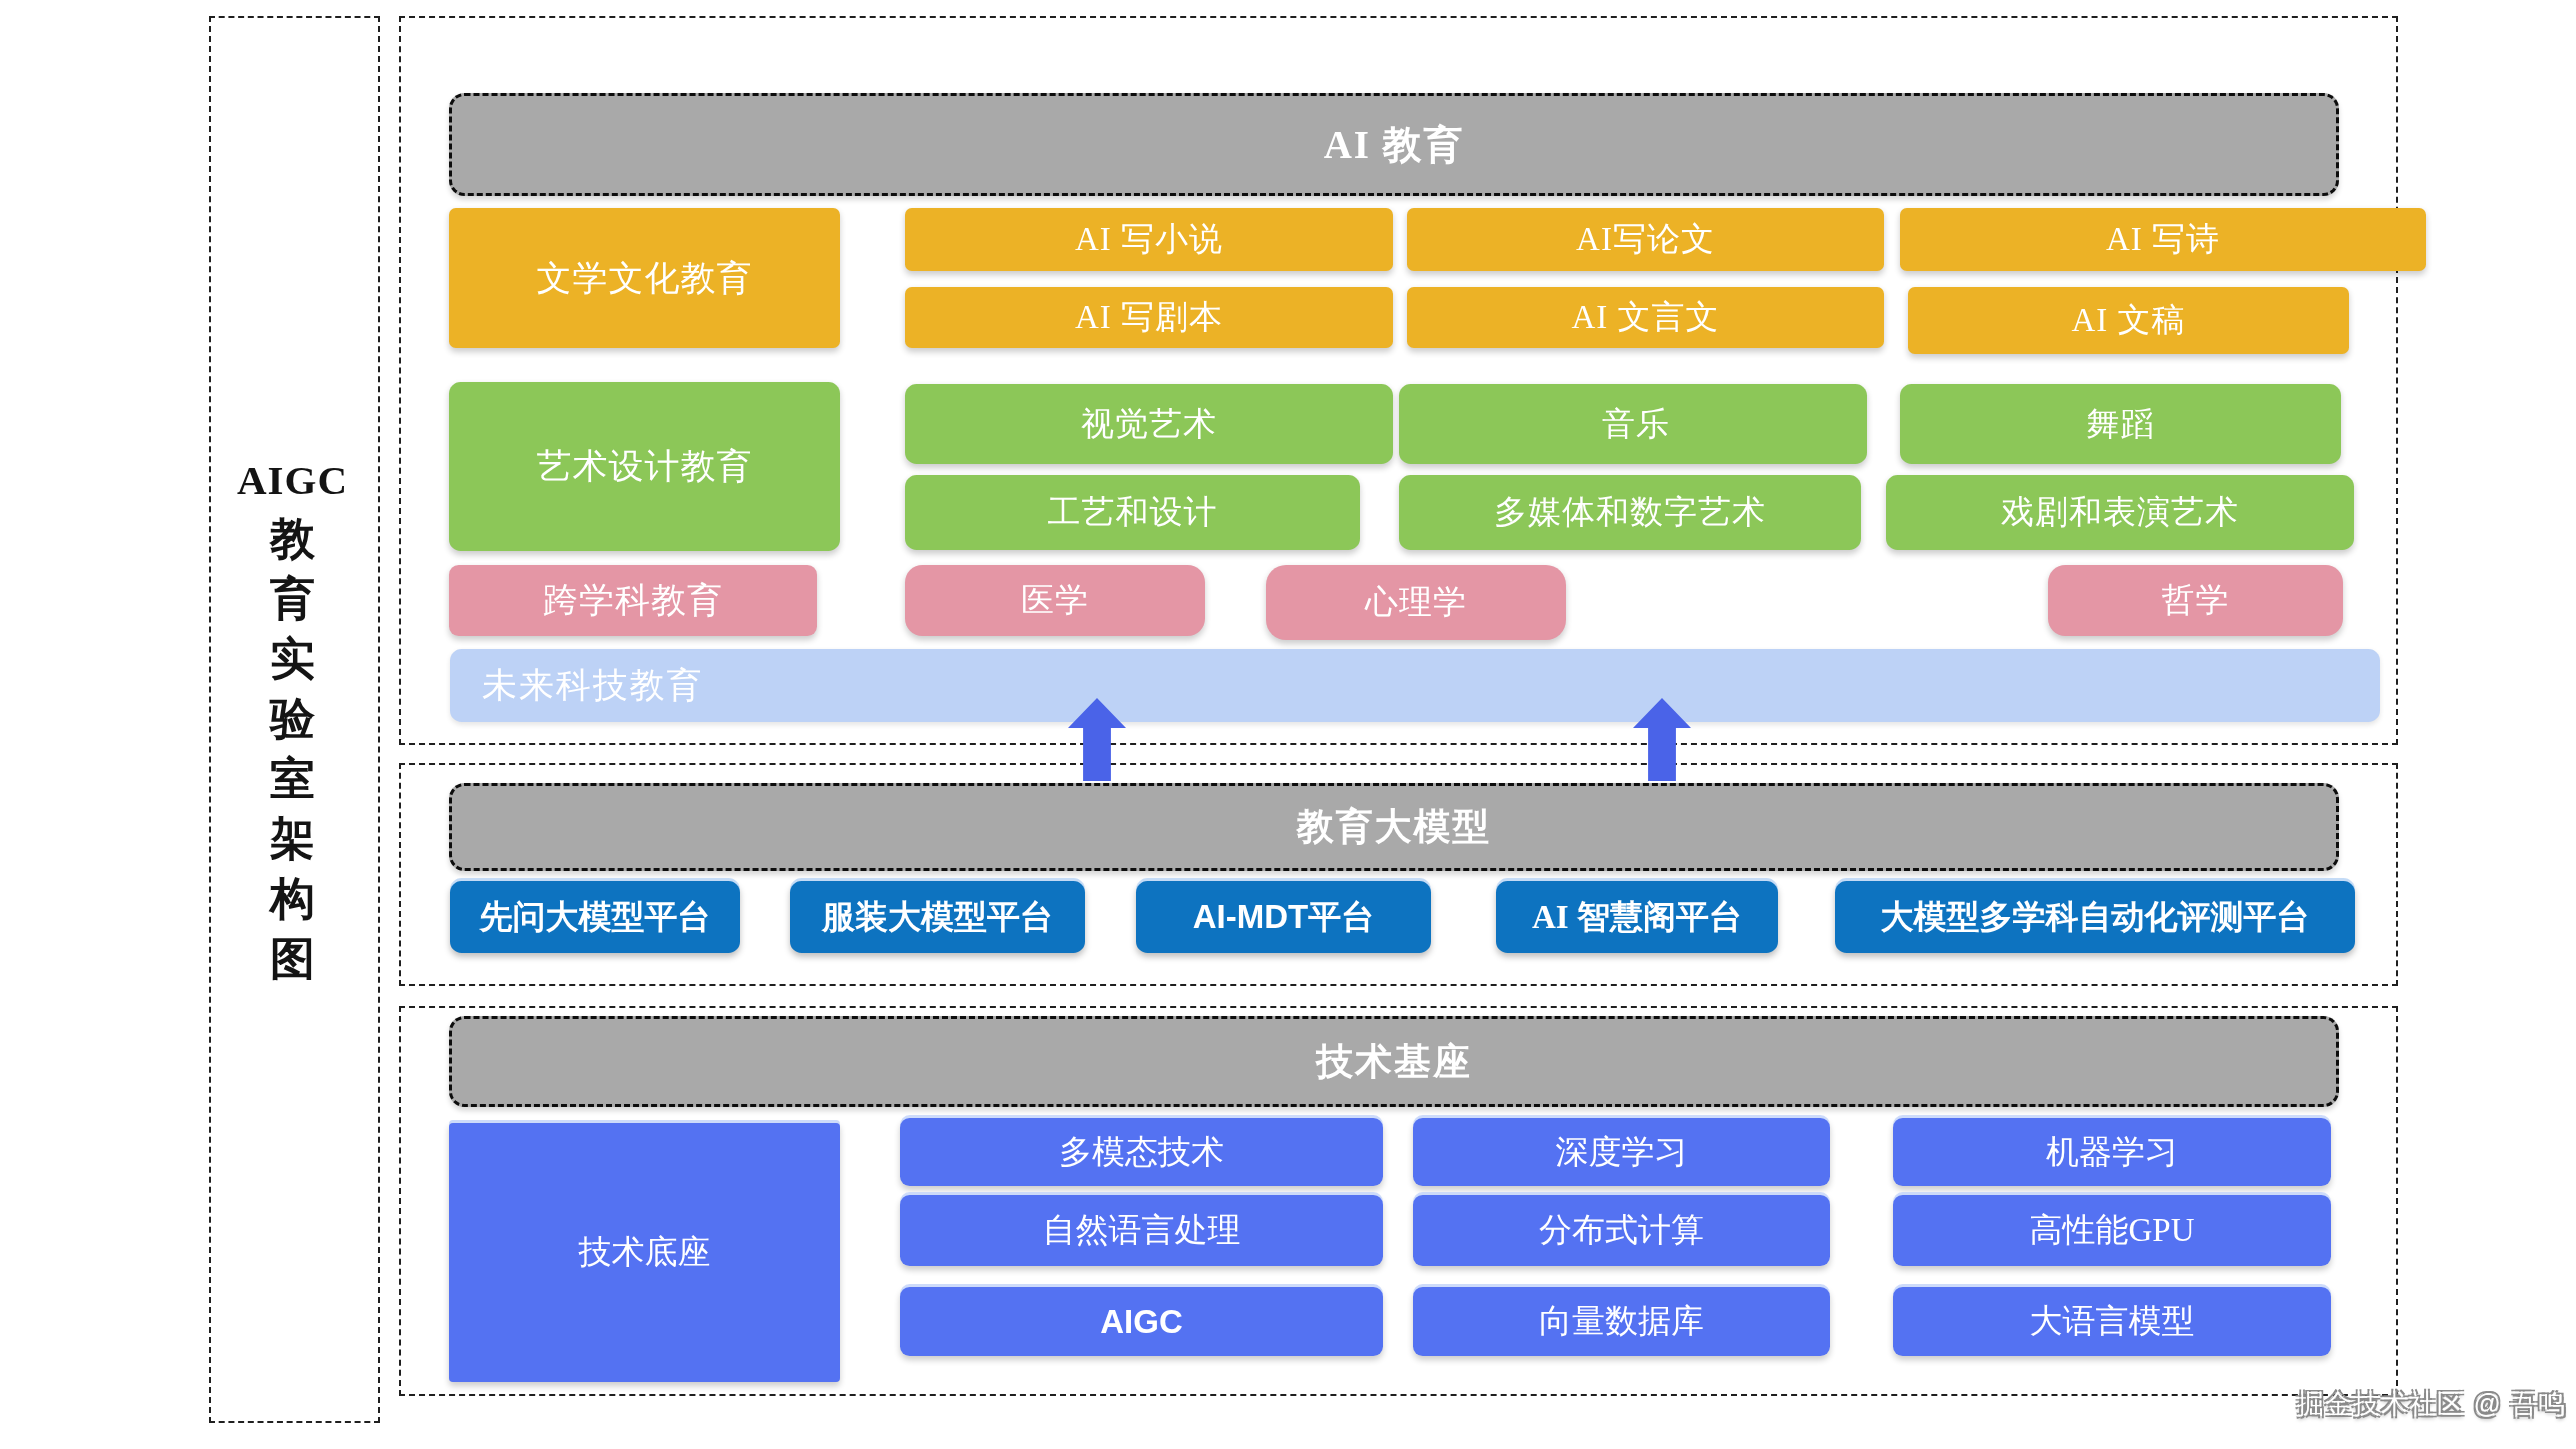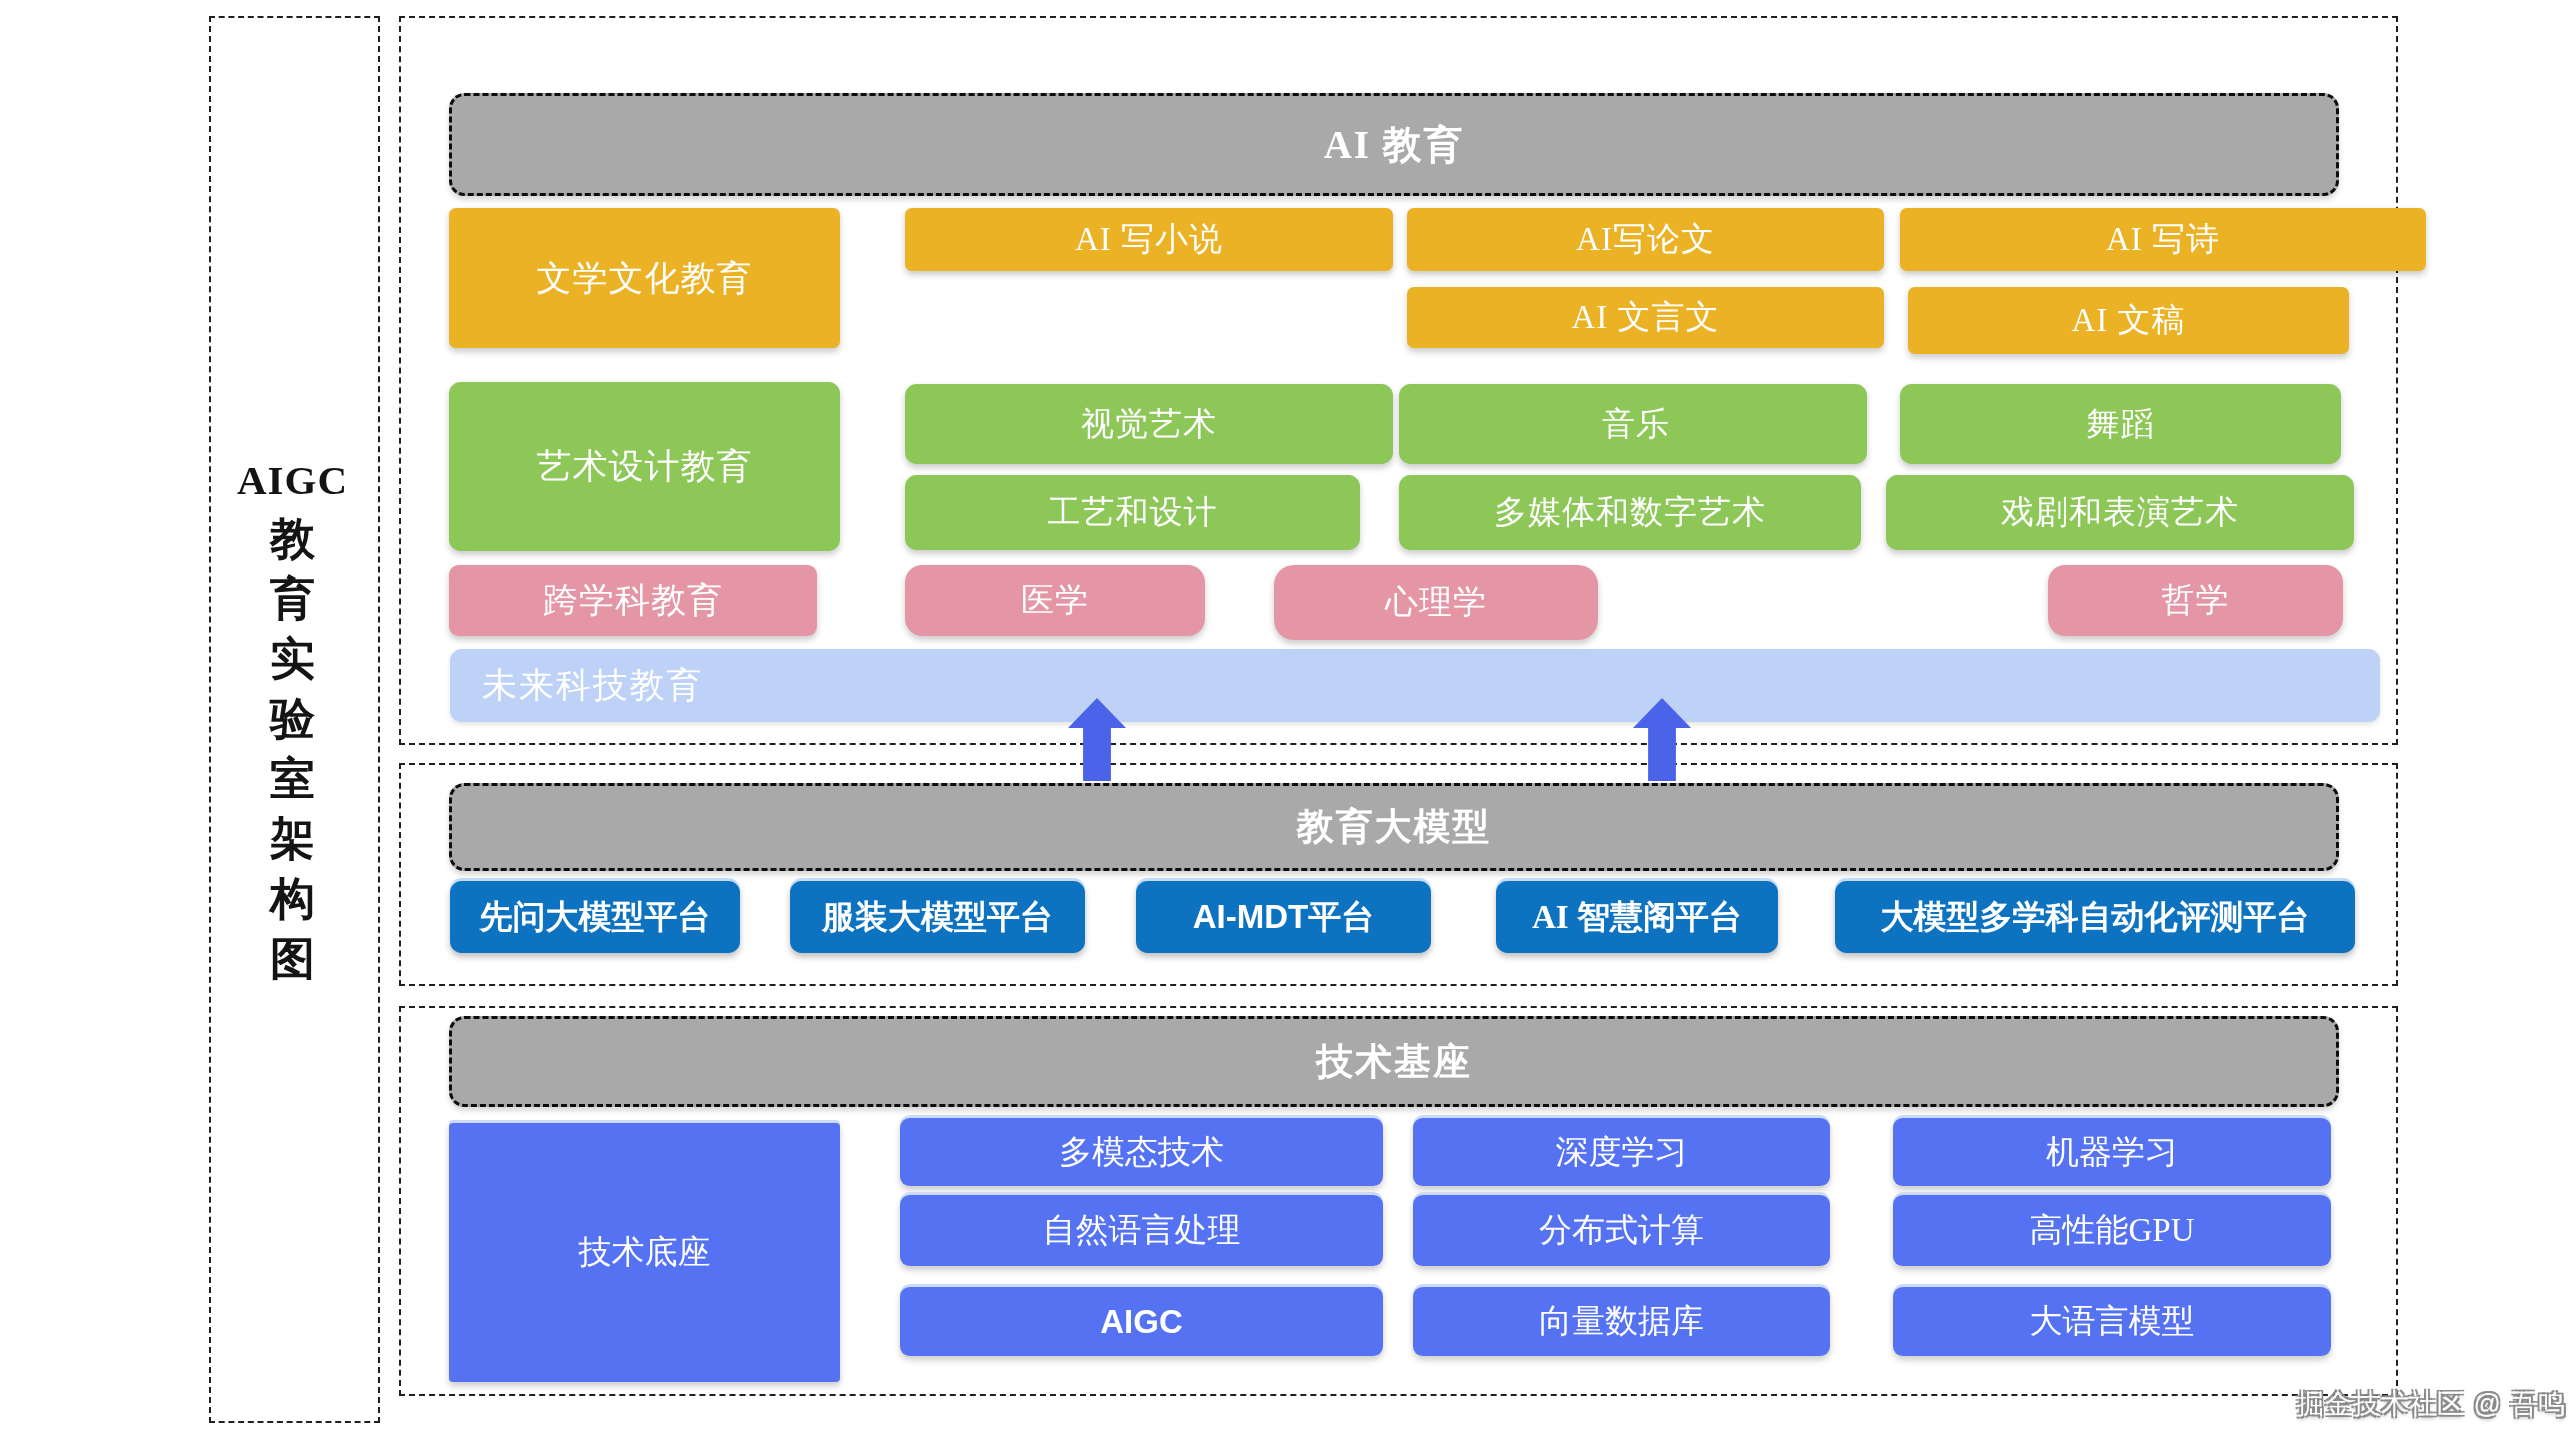--- a/index.html
+++ b/index.html
@@ -85,20 +85,23 @@
   </div>
   <div class="cell yellow" style="left:905px;top:208px;width:488px;height:63px;">
     <span>AI 写小说</span>
   </div>
   <div class="cell yellow" style="left:1407px;top:208px;width:477px;height:63px;">
     <span>AI写论文</span>
   </div>
   <div class="cell yellow" style="left:1900px;top:208px;width:526px;height:63px;">
     <span>AI 写诗</span>
   </div>
+  <div class="cell yellow" style="left:905px;top:287px;width:488px;height:61px;">
+    <span>AI 写剧本</span>
+  </div>
   <div class="cell yellow" style="left:1407px;top:287px;width:477px;height:61px;">
     <span>AI 文言文</span>
   </div>
   <div class="cell yellow" style="left:1908px;top:287px;width:441px;height:67px;">
     <span>AI 文稿</span>
   </div>
 
   <div class="cell green bigcell" style="left:449px;top:382px;width:391px;height:169px;">
     <span>艺术设计教育</span>
   </div>
@@ -120,21 +123,21 @@
   <div class="cell green" style="left:1886px;top:475px;width:468px;height:75px;">
     <span>戏剧和表演艺术</span>
   </div>
 
   <div class="cell pink bigcell" style="left:449px;top:565px;width:368px;height:71px;border-radius:9.7px;">
     <span>跨学科教育</span>
   </div>
   <div class="cell pink" style="left:905px;top:565px;width:300px;height:71px;">
     <span>医学</span>
   </div>
-  <div class="cell pink" style="left:1266px;top:565px;width:324px;height:75px;border-radius:20px;margin-left:8px;">
+  <div class="cell pink" style="left:1266px;top:565px;width:300px;height:75px;border-radius:20px;">
     <span>心理学</span>
   </div>
   <div class="cell pink" style="left:2048px;top:565px;width:295px;height:71px;">
     <span>哲学</span>
   </div>
 
   <div class="bar" style="left:450px;top:649px;width:1898px;height:73px;">
     <span>未来科技教育</span>
   </div>
 

